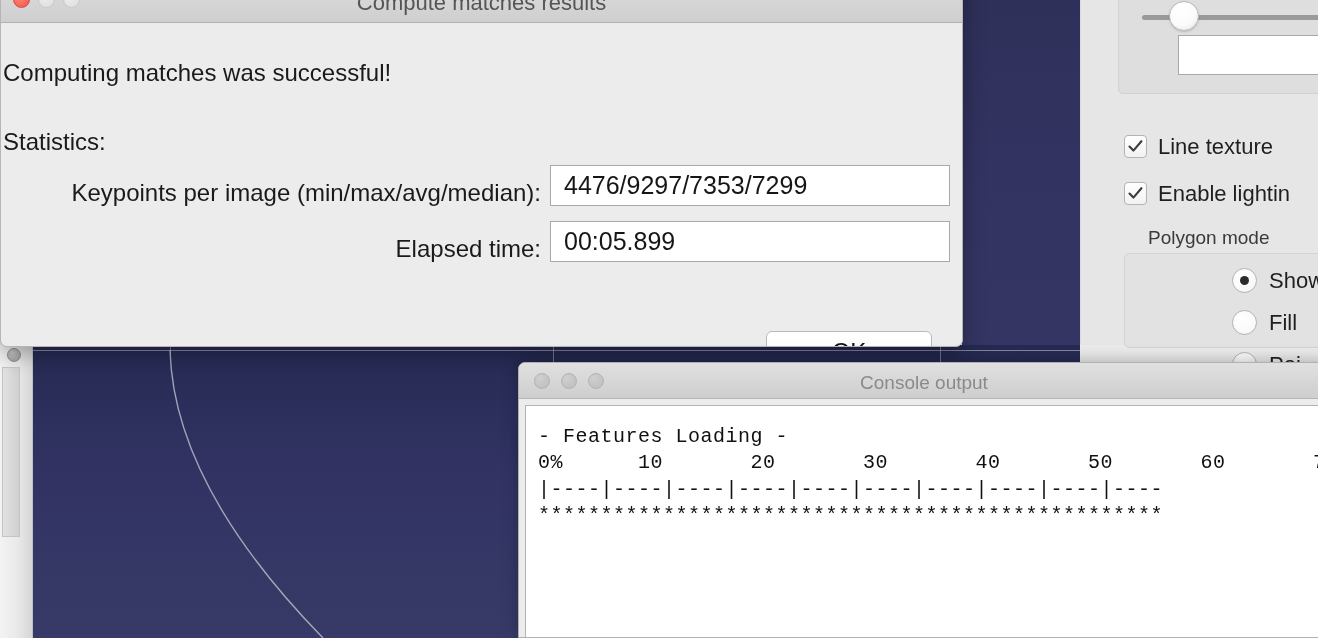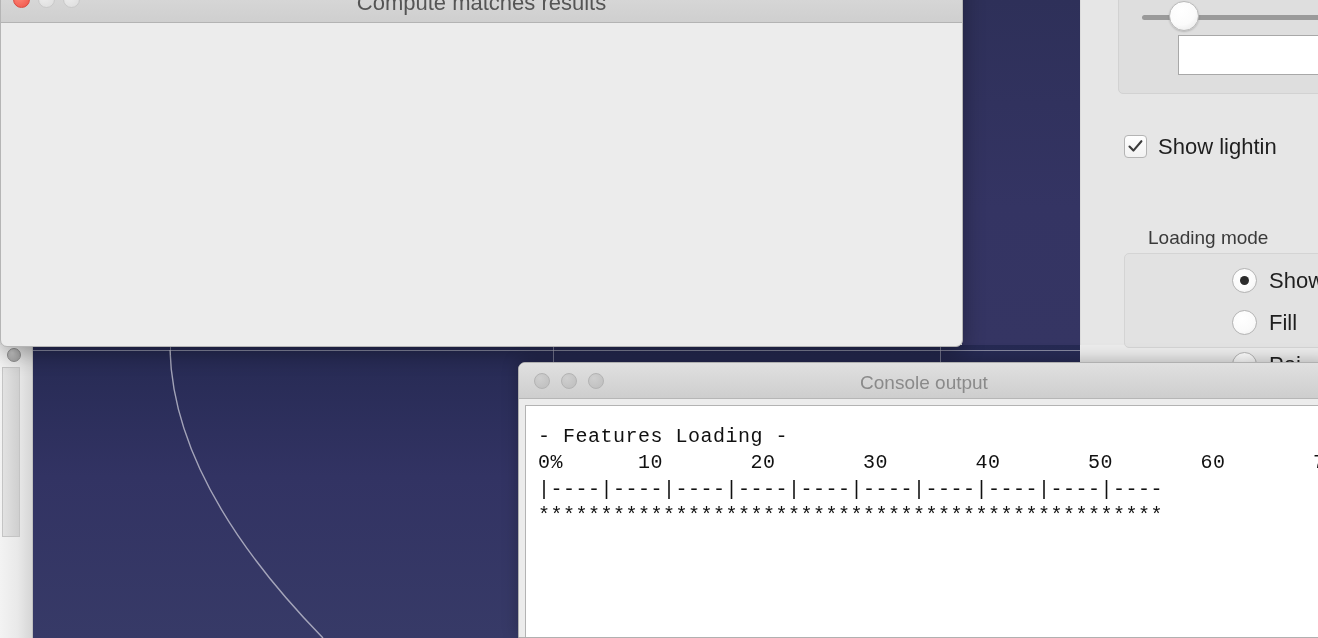--- a/index.html
+++ b/index.html
@@ -321,25 +321,33 @@
       <div id="panel-textfield" title=""></div>
     </div>
   </div>
 
   <div class="checkrow" style="left:1124px; top:135px;">
     <span class="checkbox">
       <svg width="17" height="17" viewBox="0 0 17 17">
         <path d="M2.5 8.6 L6.4 12.6 L14.4 3.2" fill="none" stroke="#3c3c3c" stroke-width="2.1" stroke-linecap="round" stroke-linejoin="round"></path>
       </svg>
     </span>
-    <span class="ctl-label">Show lightin</span>
-  </div>
-
-
-  <div id="polygon-mode-label">Loading mode</div>
+    <span class="ctl-label">Line texture</span>
+  </div>
+
+  <div class="checkrow" style="left:1124px; top:182px;">
+    <span class="checkbox">
+      <svg width="17" height="17" viewBox="0 0 17 17">
+        <path d="M2.5 8.6 L6.4 12.6 L14.4 3.2" fill="none" stroke="#3c3c3c" stroke-width="2.1" stroke-linecap="round" stroke-linejoin="round"></path>
+      </svg>
+    </span>
+    <span class="ctl-label">Enable lightin</span>
+  </div>
+
+  <div id="polygon-mode-label">Polygon mode</div>
   <div id="polygon-group"></div>
 
   <div class="radiorow" style="left:1232px; top:268px;">
     <span class="radio on"></span>
     <span class="ctl-label">Show</span>
   </div>
   <div class="radiorow" style="left:1232px; top:310px;">
     <span class="radio"></span>
     <span class="ctl-label">Fill</span>
   </div>
@@ -366,20 +374,32 @@
   <div class="layer" id="dialog">
     <div id="dialog-titlebar">
       <div class="tl-group">
         <span class="tl close"></span>
         <span class="tl min"></span>
         <span class="tl max"></span>
       </div>
       <div id="dialog-title">Compute matches results</div>
     </div>
 
+    <div id="dialog-body">
+      <div id="msg-success">Computing matches was successful!</div>
+      <div id="stats-label">Statistics:</div>
+
+      <div class="field-label" style="left:0px; top:156px; width:540px;">Keypoints per image (min/max/avg/median):</div>
+      <div class="field-box" style="left:549px; top:142px; width:400px; height:41px;">4476/9297/7353/7299</div>
+
+      <div class="field-label" style="left:0px; top:212px; width:540px;">Elapsed time:</div>
+      <div class="field-box" style="left:549px; top:198px; width:400px; height:41px;">00:05.899</div>
+
+      <div id="ok-button">OK</div>
+    </div>
   </div>
 
   <div class="layer" id="console-window">
     <div id="console-titlebar">
       <div class="ctl-group">
         <span class="ctl-dot"></span>
         <span class="ctl-dot"></span>
         <span class="ctl-dot"></span>
       </div>
       <div id="console-title">Console output</div>

